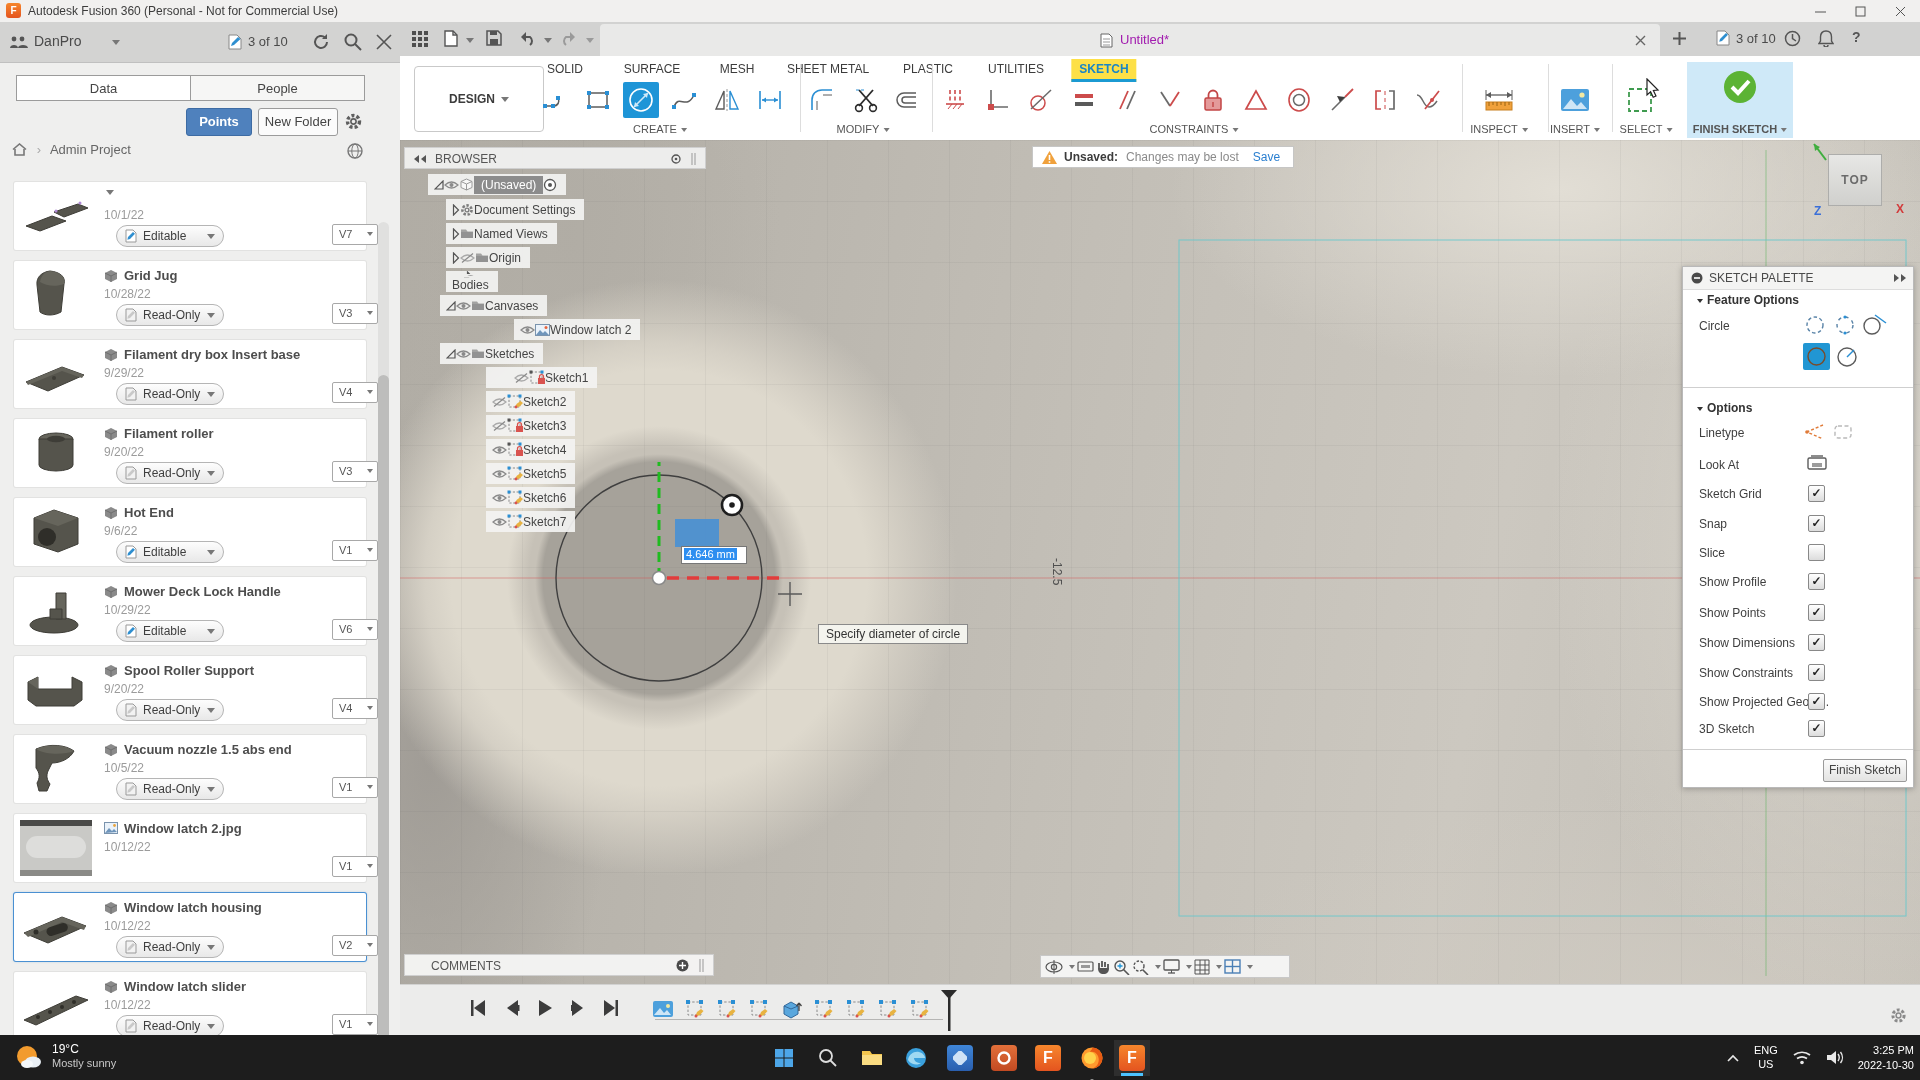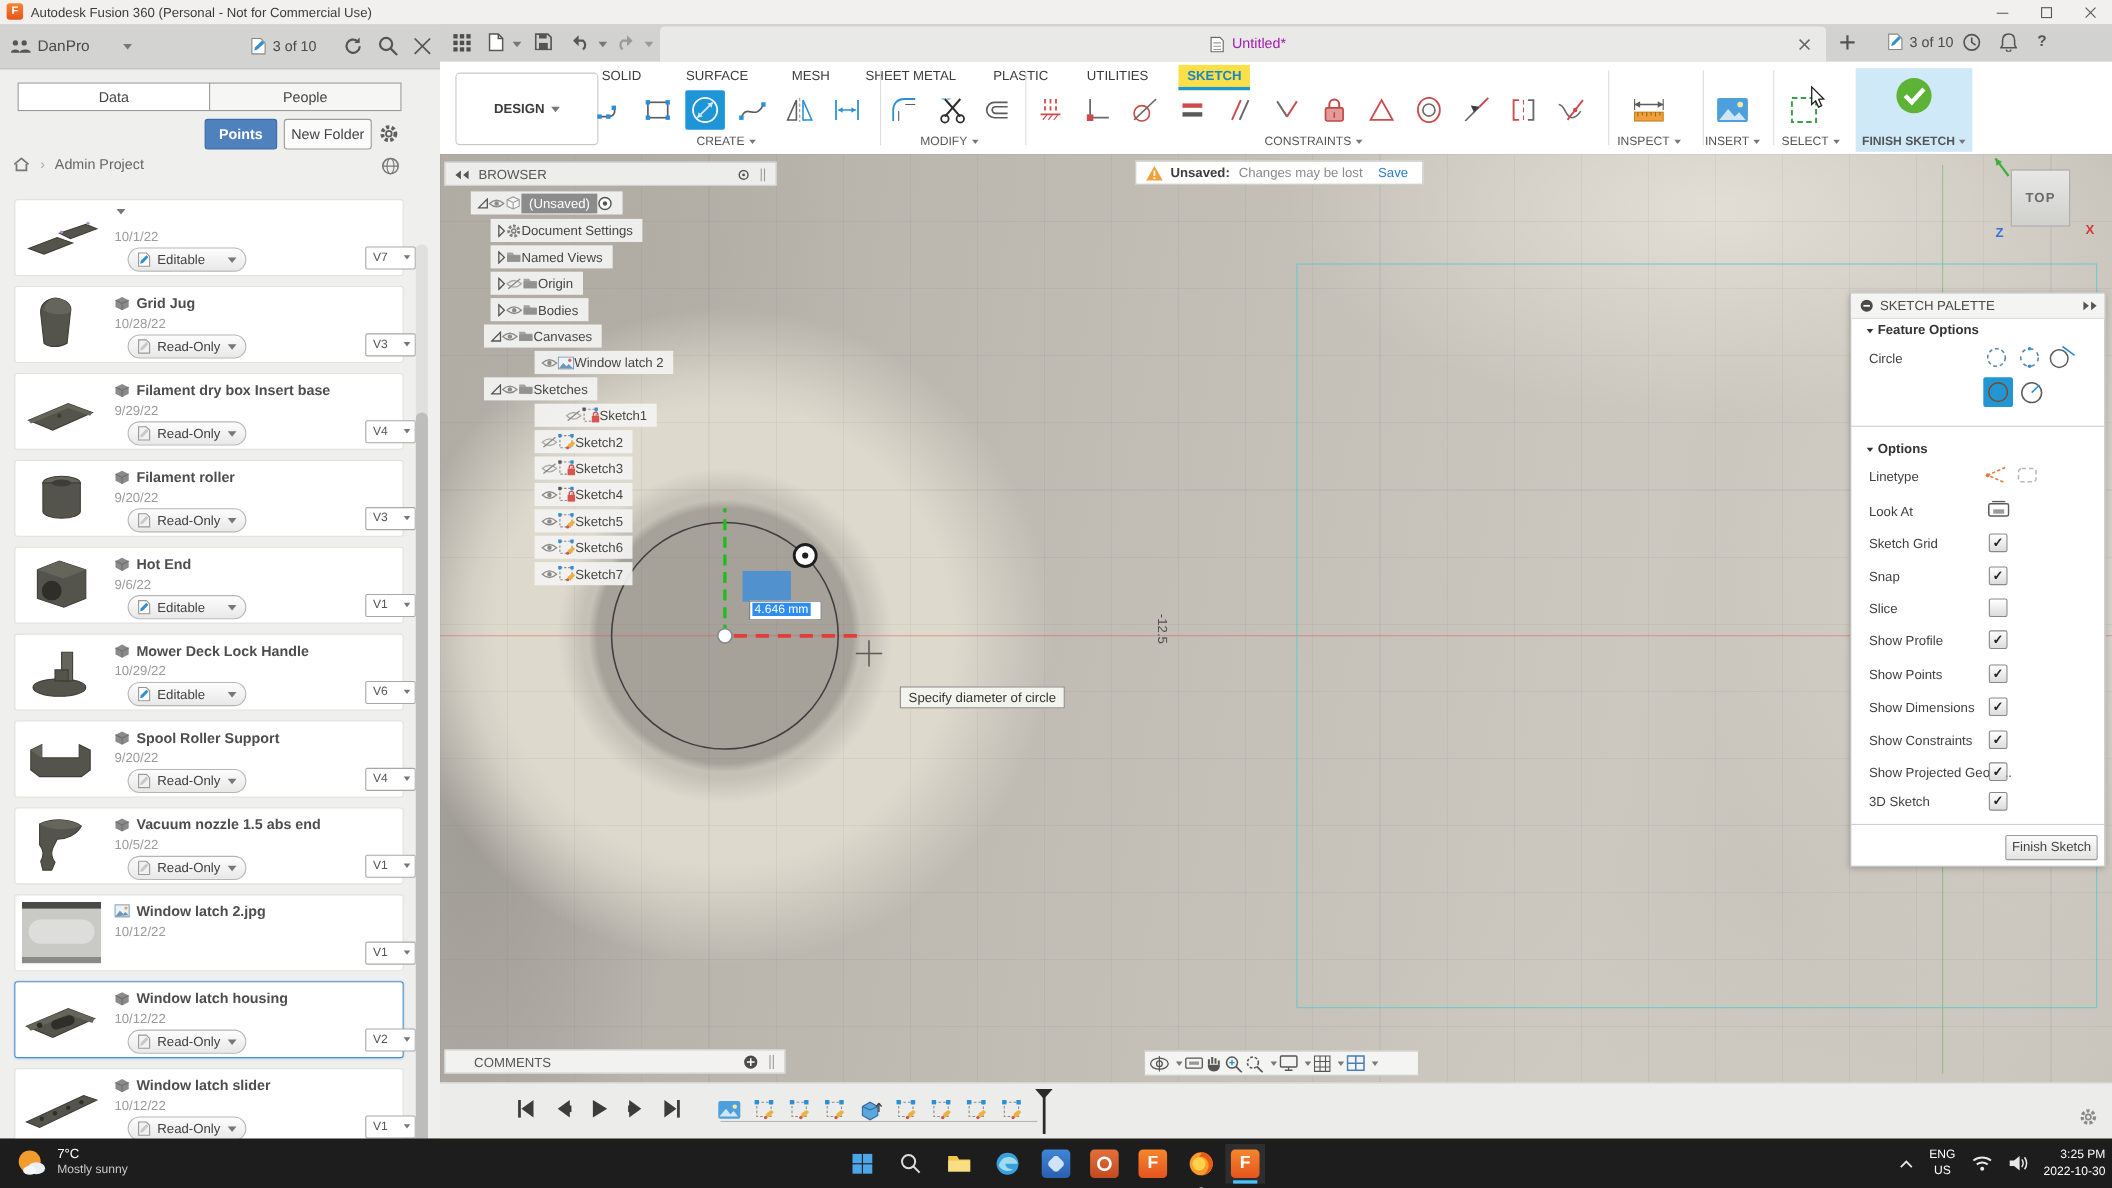--- a/index.html
+++ b/index.html
@@ -759,21 +759,21 @@
     <svg width="15" height="10">
         <path d="M1 5Q7.5 -1 14 5 7.5 11 1 5Z" fill="none" stroke="#aaa" stroke-width="1.2"></path>
         <line x1="2" y1="9.5" x2="13" y2="0.5" stroke="#8a8a8a" stroke-width="1.2"></line>
       </svg>
     <svg width="14" height="11">
         <path d="M1 1.5h5l1.5 2H13V10H1z" fill="#a3a3a2"></path>
         <path d="M1 4h12v6H1z" fill="#929292"></path>
       </svg>
     <span>Origin</span>
   </div>
-  <div class="trow" style="left:446px;top:271px;">
+  <div class="trow" style="left:446px;top:271px;flex-direction:column;">
     <svg width="8" height="12">
         <path d="M1.5 1l5 5-5 5z" fill="none" stroke="#555" stroke-width="1.2"></path>
       </svg>
     <svg width="15" height="10">
         <path d="M1 5Q7.5 -1 14 5 7.5 11 1 5Z" fill="none" stroke="#8a8a8a" stroke-width="1.2"></path>
         <circle cx="7.5" cy="5" r="2" fill="#8a8a8a"></circle>
       </svg>
     <svg width="14" height="11">
         <path d="M1 1.5h5l1.5 2H13V10H1z" fill="#a3a3a2"></path>
         <path d="M1 4h12v6H1z" fill="#929292"></path>
@@ -787,21 +787,21 @@
     <svg width="15" height="10">
         <path d="M1 5Q7.5 -1 14 5 7.5 11 1 5Z" fill="none" stroke="#8a8a8a" stroke-width="1.2"></path>
         <circle cx="7.5" cy="5" r="2" fill="#8a8a8a"></circle>
       </svg>
     <svg width="14" height="11">
         <path d="M1 1.5h5l1.5 2H13V10H1z" fill="#a3a3a2"></path>
         <path d="M1 4h12v6H1z" fill="#929292"></path>
       </svg>
     <span>Canvases</span>
   </div>
-  <div class="trow" style="left:486px;top:319px;">
+  <div class="trow" style="left:514px;top:319px;">
     <svg width="15" height="10">
         <path d="M1 5Q7.5 -1 14 5 7.5 11 1 5Z" fill="none" stroke="#8a8a8a" stroke-width="1.2"></path>
         <circle cx="7.5" cy="5" r="2" fill="#8a8a8a"></circle>
       </svg>
     <svg width="15" height="12">
         <rect x="0.5" y="0.5" width="14" height="11" fill="#eaf2fa" stroke="#7a93ad"></rect>
         <path d="M1 11l4-5 3 3 2-2 4 4z" fill="#6f95bb"></path>
         <circle cx="11" cy="3.5" r="1.5" fill="#e8653d"></circle>
       </svg>
     <span>Window latch 2</span>
@@ -1138,21 +1138,21 @@
         <circle cx="8.5" cy="8.5" r="2.4" fill="none" stroke="#8a8a8a" stroke-width="1.5"></circle>
       </svg>
   </div>
 
   <div id="taskbar" class="abs">
     <svg class="abs" style="left:14px;top:8px;" width="30" height="28">
         <circle cx="13" cy="13" r="10" fill="#f29b2e"></circle>
         <ellipse cx="19" cy="19" rx="8" ry="5.5" fill="#e8eef4"></ellipse>
         <ellipse cx="13" cy="21" rx="6" ry="4" fill="#f5f8fb"></ellipse>
       </svg>
-    <div class="abs" style="left:52px;top:7px;font-size:12px;color:#fff;">7°C</div>
+    <div class="abs" style="left:52px;top:7px;font-size:12px;color:#fff;">19°C</div>
     <div class="abs" style="left:52px;top:22px;font-size:11px;color:#c9c9c9;">Mostly sunny</div>
 
     <div class="tbico" style="left:766px;">
         <svg width="20" height="20">
           <g fill="#4da6e8">
             <rect x="1" y="1" width="8.5" height="8.5"></rect>
             <rect x="10.5" y="1" width="8.5" height="8.5"></rect>
             <rect x="1" y="10.5" width="8.5" height="8.5"></rect>
             <rect x="10.5" y="10.5" width="8.5" height="8.5"></rect>
           </g>

